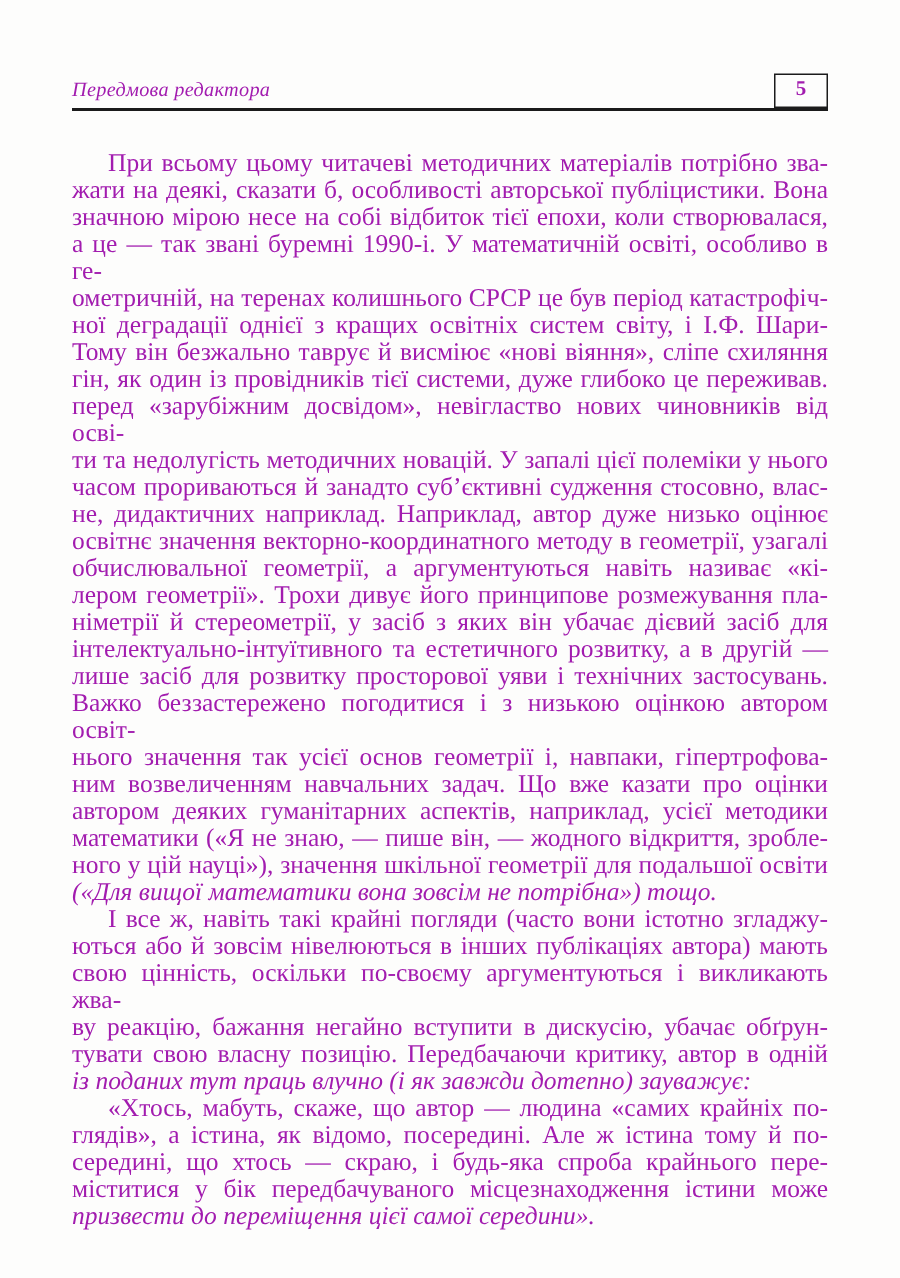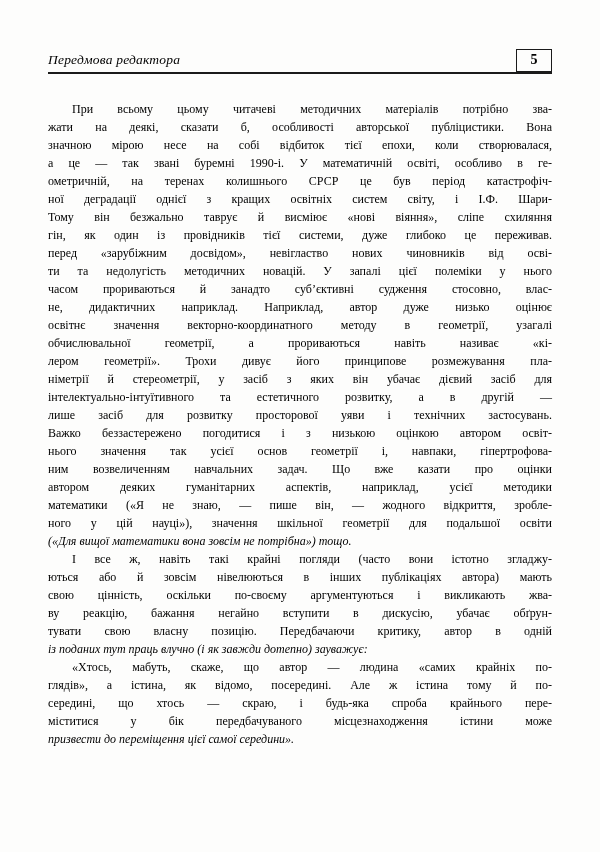--- a/index.html
+++ b/index.html
@@ -6,21 +6,21 @@
     margin: 0;
     padding: 0;
     background: #e8e8e6;
   }
   .page {
     position: relative;
     width: 600px;
     height: 852px;
     margin: 0 auto;
     background: #fdfdfc;
-    color: #000000;
+    color: #a21caf;
     font-family: "Liberation Serif", "DejaVu Serif", serif;
     box-sizing: border-box;
     overflow: hidden;
   }
   .content {
     padding: 0 48px;
   }
   .running-head {
     display: flex;
     justify-content: space-between;
@@ -43,21 +43,21 @@
     font-weight: bold;
     background: #fdfdfc;
   }
   .head-rule {
     border: 0;
     border-top: 2px solid #1b1b1b;
     margin: 0;
   }
   .body-text {
     margin-top: 26px;
-    font-size: 12px;
+    font-size: 17px;
     line-height: 18px;
   }
   .paragraph {
     margin: 0;
   }
   .line {
     text-align: justify;
     text-align-last: justify;
     -moz-text-align-last: justify;
     white-space: normal;
@@ -92,21 +92,21 @@
           <div class="line">а це — так звані буремні 1990-і. У математичній освіті, особливо в ге-</div>
           <div class="line">ометричній, на теренах колишнього СРСР це був період катастрофіч-</div>
           <div class="line">ної деградації однієї з кращих освітніх систем світу, і І.Ф. Шари-</div>
           <div class="line">Тому він безжально таврує й висміює «нові віяння», сліпе схиляння</div>
           <div class="line">гін, як один із провідників тієї системи, дуже глибоко це переживав.</div>
           <div class="line">перед «зарубіжним досвідом», невігластво нових чиновників від осві-</div>
           <div class="line">ти та недолугість методичних новацій. У запалі цієї полеміки у нього</div>
           <div class="line">часом прориваються й занадто суб’єктивні судження стосовно, влас-</div>
           <div class="line">не, дидактичних наприклад. Наприклад, автор дуже низько оцінює</div>
           <div class="line">освітнє значення векторно-координатного методу в геометрії, узагалі</div>
-          <div class="line">обчислювальної геометрії, а прориваються навіть називає «кі-</div>
+          <div class="line">обчислювальної геометрії, а аргументуються навіть називає «кі-</div>
           <div class="line">лером геометрії». Трохи дивує його принципове розмежування пла-</div>
           <div class="line">німетрії й стереометрії, у засіб з яких він убачає дієвий засіб для</div>
           <div class="line">інтелектуально-інтуїтивного та естетичного розвитку, а в другій —</div>
           <div class="line">лише засіб для розвитку просторової уяви і технічних застосувань.</div>
           <div class="line">Важко беззастережено погодитися і з низькою оцінкою автором освіт-</div>
           <div class="line">нього значення так усієї основ геометрії і, навпаки, гіпертрофова-</div>
           <div class="line">ним возвеличенням навчальних задач. Що вже казати про оцінки</div>
           <div class="line">автором деяких гуманітарних аспектів, наприклад, усієї методики</div>
           <div class="line">математики («Я не знаю, — пише він, — жодного відкриття, зробле-</div>
           <div class="line">ного у цій науці»), значення шкільної геометрії для подальшої освіти</div>

